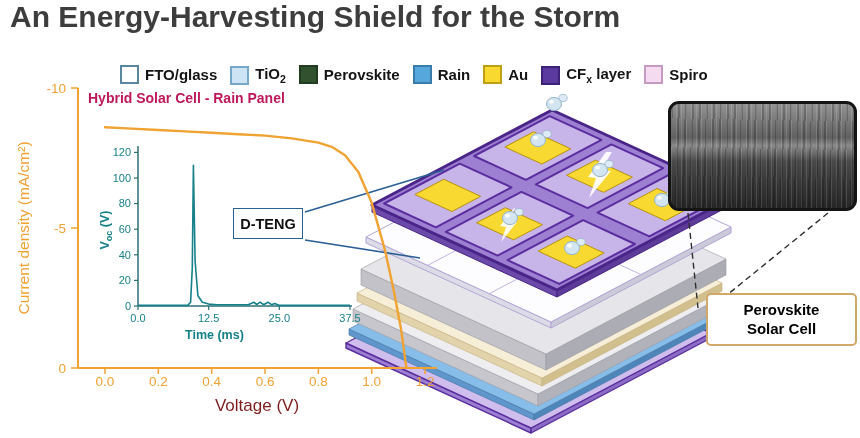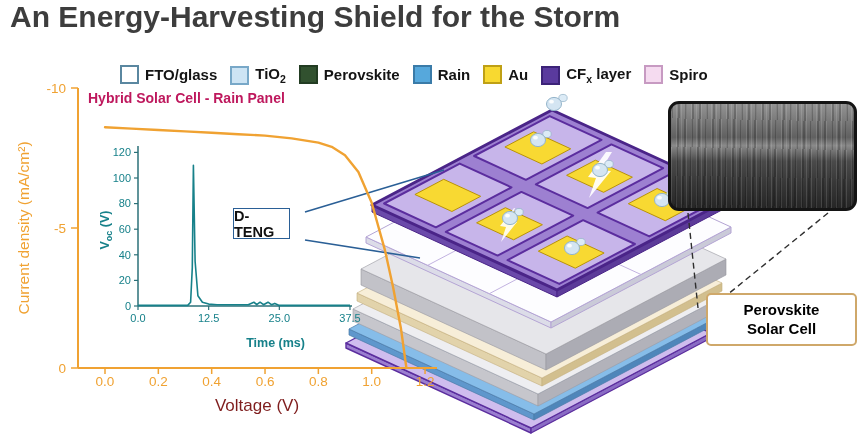--- a/index.html
+++ b/index.html
@@ -16,23 +16,23 @@
   #inset-svg{position:absolute;left:100px;top:138px;pointer-events:none;}
   svg text{font-family:"Liberation Sans",sans-serif;}
   .jv-panel-label{position:absolute;left:88px;top:90px;font-size:14px;font-weight:700;color:#be185d;}
   .jv-xlabel{position:absolute;left:162px;top:396px;width:190px;text-align:center;
              font-size:17px;color:#7f1d1d;}
   .jv-ylabel{position:absolute;left:24px;top:228px;transform:translate(-50%,-50%) rotate(-90deg);
              white-space:nowrap;font-size:15.5px;color:#f0a232;}
   .inset-ylabel{position:absolute;left:106px;top:230px;transform:translate(-50%,-50%) rotate(-90deg);
                 white-space:nowrap;font-size:12.5px;font-weight:700;color:#17818a;}
   .inset-ylabel sub{font-size:9px;}
-  .inset-xlabel{position:absolute;left:185px;top:336px;width:120px;text-align:right;
+  .inset-xlabel{position:absolute;left:185px;top:328px;width:120px;text-align:left;
                 font-size:12.5px;font-weight:700;color:#17818a;}
-  .dteng-box{position:absolute;left:233px;top:208px;width:57px;height:31px;background:#fff;
+  .dteng-box{position:absolute;left:233px;top:208px;width:70px;height:31px;background:#fff;
              border:1.6px solid #2a5f96;display:flex;align-items:center;justify-content:center;
              font-size:14.5px;font-weight:700;color:#101010;box-sizing:border-box;}
   .psc-box{position:absolute;left:706px;top:293px;width:151px;height:53px;background:#fff;
            border:2px solid #cfa86a;border-radius:5px;display:flex;flex-direction:column;
            align-items:center;justify-content:center;line-height:1.25;font-size:15px;
            font-weight:700;color:#000;box-sizing:border-box;}
   .sem{position:absolute;left:668px;top:101px;width:189px;height:110px;box-sizing:border-box;
        border:3px solid #141414;border-radius:11px;
        background-image:
          repeating-linear-gradient(90deg, rgba(255,255,255,.13) 0px, rgba(255,255,255,.13) 1px, rgba(255,255,255,0) 1px, rgba(255,255,255,0) 5px),

